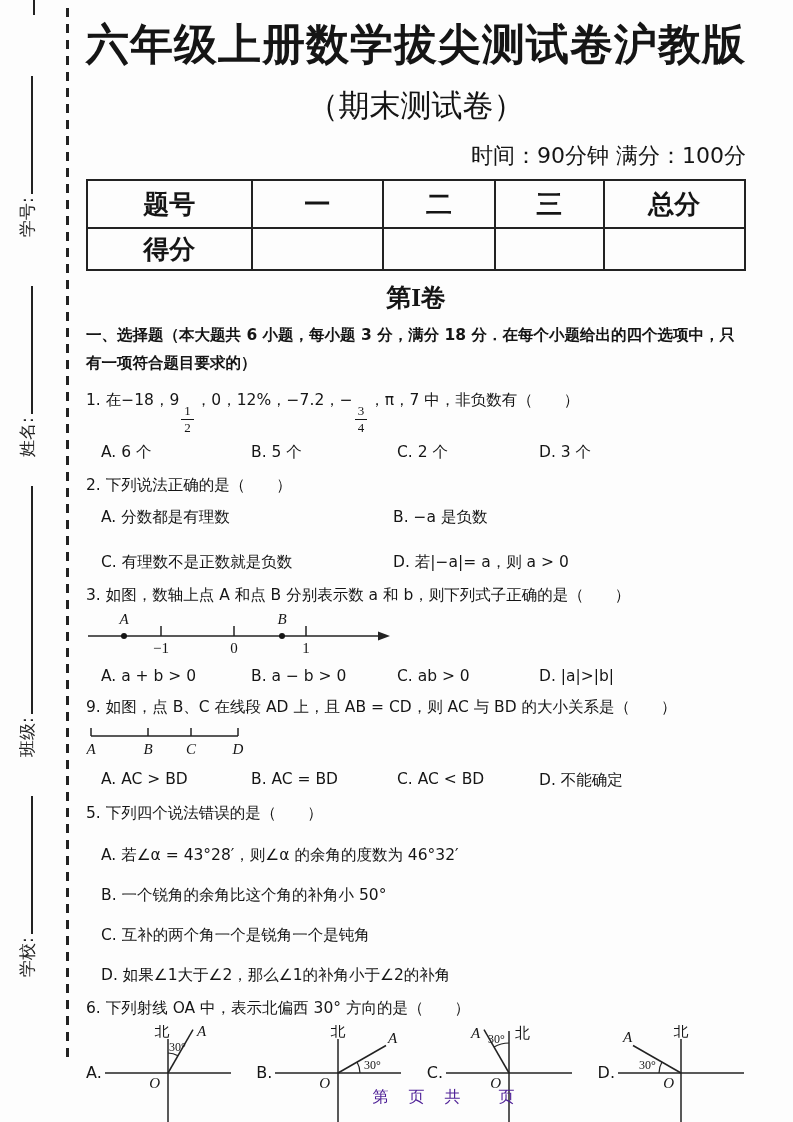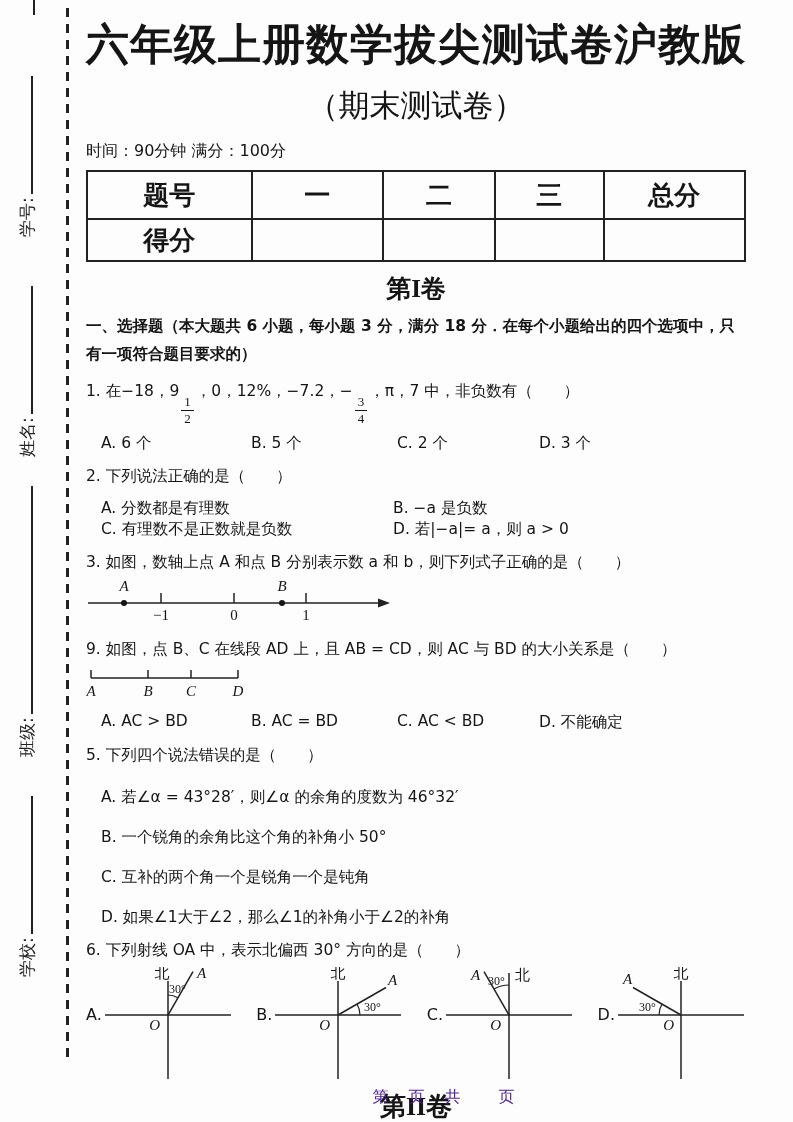--- a/index.html
+++ b/index.html
@@ -25,30 +25,30 @@
   }
   .mf-line{display:inline-block;height:15px;border-bottom:2px solid #222;margin-left:3px;}
   .mf1{top:237px}.mf1 .mf-line{width:118px}
   .mf2{top:457px}.mf2 .mf-line{width:128px}
   .mf3{top:757px}.mf3 .mf-line{width:228px}
   .mf4{top:977px}.mf4 .mf-line{width:138px}
   
   .content{position:absolute;left:86px;top:0;width:660px;}
   .title{font-size:43px;font-weight:bold;text-align:center;margin-top:20px;letter-spacing:1px;line-height:1.15;}
   .subtitle{font-size:31px;font-weight:normal;text-align:center;margin-top:16px;}
-  .meta{font-size:16px;text-align:left;margin-top:14px;margin-bottom:8px;font-weight:500;}
+  .meta{font-size:22px;text-align:right;margin-top:14px;margin-bottom:8px;font-weight:500;}
   table.score{width:100%;border-collapse:collapse;table-layout:fixed;}
   table.score td{border:2px solid #222;text-align:center;font-size:26px;font-weight:bold;padding:1px;}
   table.score tr.r1 td{height:44px;}
   table.score tr.r2 td{height:38px;}
   .part-heading{font-size:25px;font-weight:600;text-align:center;margin:10px 0 8px;font-family:"Liberation Serif","DejaVu Serif",serif;}
   .sec-title{font-size:15.5px;font-weight:bold;line-height:1.8;margin:2px 0 4px;}
   .q{font-size:15.5px;line-height:1.7;margin-top:9px;}
   .opts4{display:grid;grid-template-columns:150px 146px 142px auto;margin-left:15px;margin-top:7px;font-size:15.5px;}
-  .opts2{display:grid;grid-template-columns:292px auto;row-gap:0;margin-left:15px;margin-top:9px;font-size:15.5px;}
+  .opts2{display:grid;grid-template-columns:292px auto;row-gap:24px;margin-left:15px;margin-top:9px;font-size:15.5px;}
   .opts1 > div{margin-left:15px;margin-top:19px;font-size:15.5px;}
   
   .frac{display:inline-flex;flex-direction:column;align-items:center;vertical-align:-10px;line-height:1.05;font-size:13px;margin:0 2px;font-family:"Liberation Serif","DejaVu Serif",serif;}
   .fnum{border-bottom:1.3px solid #151515;padding:0 3px 1px;}
   .fden{padding-top:1px;}
   
   .fig{margin:4px 0 2px;}
   svg text{fill:#151515;}
   .t-cjk{font-size:15px;font-family:"DejaVu Sans",sans-serif;}
   .t-var{font-size:15px;font-style:italic;font-family:"Liberation Serif","DejaVu Serif",serif;}
@@ -151,20 +151,26 @@
         <line x1="220" y1="14" x2="220" y2="24" stroke="#222" stroke-width="1.5"></line>
         <circle cx="38" cy="24" r="3" fill="#151515"></circle>
         <circle cx="196" cy="24" r="3" fill="#151515"></circle>
         <text x="38" y="12" text-anchor="middle" class="t-var">A</text>
         <text x="196" y="12" text-anchor="middle" class="t-var">B</text>
         <text x="75" y="41" text-anchor="middle" class="t-num">−1</text>
         <text x="148" y="41" text-anchor="middle" class="t-num">0</text>
         <text x="220" y="41" text-anchor="middle" class="t-num">1</text>
       </svg>
     </div>
+    <div class="opts4">
+      <span>A. a + b &gt; 0</span>
+      <span>B. a − b &gt; 0</span>
+      <span>C. ab &gt; 0</span>
+      <span>D. |a|&gt;|b|</span>
+    </div>
 
     <div class="q">9. 如图，点 B、C 在线段 AD 上，且 AB = CD，则 AC 与 BD 的大小关系是（　　）</div>
     <div class="fig">
       <svg width="165" height="34" viewBox="0 0 165 34">
         <line x1="5" y1="11" x2="152" y2="11" stroke="#222" stroke-width="1.6"></line>
         <line x1="5" y1="3" x2="5" y2="11" stroke="#222" stroke-width="1.5"></line>
         <line x1="62" y1="3" x2="62" y2="11" stroke="#222" stroke-width="1.5"></line>
         <line x1="105" y1="3" x2="105" y2="11" stroke="#222" stroke-width="1.5"></line>
         <line x1="152" y1="3" x2="152" y2="11" stroke="#222" stroke-width="1.5"></line>
         <text x="5" y="29" text-anchor="middle" class="t-var">A</text>

